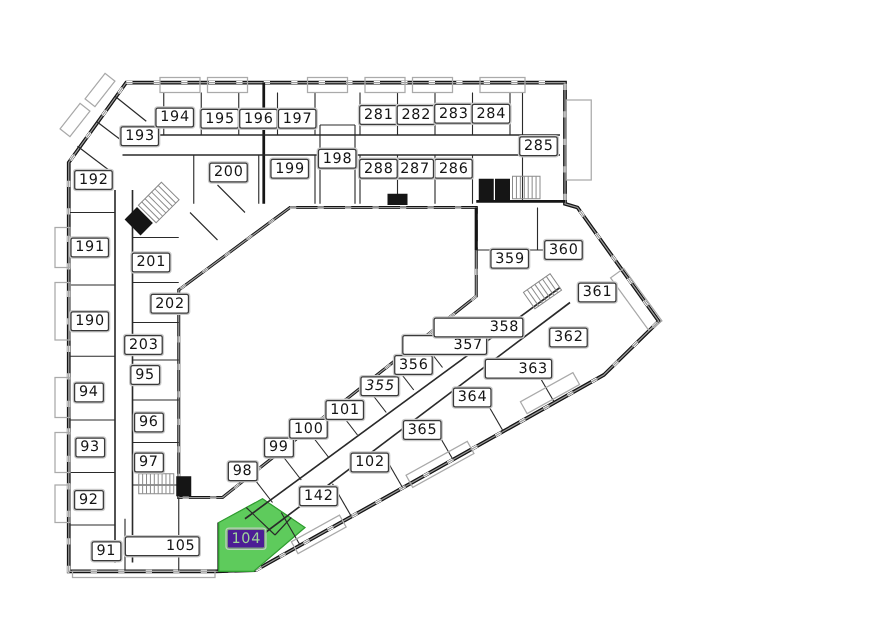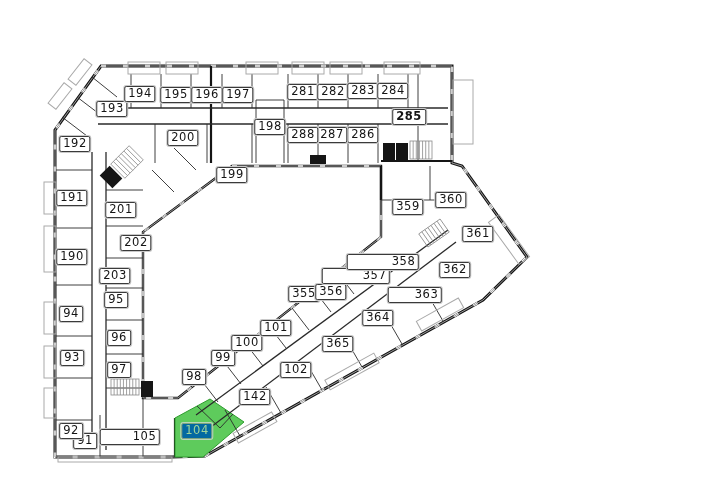--- a/index.html
+++ b/index.html
@@ -16,21 +16,21 @@
     border-radius:2px;
     padding:0px 3px 1px 3px;
     font-size:11.5px;
     line-height:13px;
     color:#141414;
     letter-spacing:0.5px;
     white-space:nowrap;
     cursor:pointer;
   }
   .unit-label.highlight{
-    background:#0369a1;
+    background:#4c1d95;
     border-color:#7fa57f;
     box-shadow:0 0 0 1px #b9d6b9;
     color:#9ed49a;
   }
 </style>
 </head>
 <body>
 
 <div id="stage">
   <svg id="plan" width="707" height="500" viewBox="0 0 707 500" xmlns="http://www.w3.org/2000/svg">
@@ -182,21 +182,21 @@
       <g>
         <rect x="104" y="168" width="14" height="18" fill="#151515" transform="rotate(-45 111 177)"></rect>
         <rect x="383" y="143" width="12" height="18" fill="#151515" transform="rotate(0 389 152)"></rect>
         <rect x="396" y="143" width="12" height="18" fill="#151515" transform="rotate(0 402 152)"></rect>
         <rect x="141" y="381" width="12" height="16" fill="#151515" transform="rotate(0 147 389)"></rect>
         <rect x="310" y="155" width="16" height="9" fill="#151515" transform="rotate(0 318 159.5)"></rect>
       </g>
     </svg>
   <div id="labels">
       <div class="unit-label" style="left: 85px; top: 441px;">91</div>
-      <div class="unit-label" style="left: 71px; top: 400px; margin-top: 31px;">92</div>
+      <div class="unit-label" style="left: 71px; top: 400px;">92</div>
       <div class="unit-label" style="left: 72px; top: 358px;">93</div>
       <div class="unit-label" style="left: 71px; top: 314px;">94</div>
       <div class="unit-label" style="left: 116px; top: 300px;">95</div>
       <div class="unit-label" style="left: 119px; top: 338px;">96</div>
       <div class="unit-label" style="left: 119px; top: 370px;">97</div>
       <div class="unit-label" style="left: 194px; top: 377px;">98</div>
       <div class="unit-label" style="left: 223px; top: 358px;">99</div>
       <div class="unit-label" style="left: 247px; top: 343px;">100</div>
       <div class="unit-label" style="left: 276px; top: 328px;">101</div>
       <div class="unit-label" style="left: 296px; top: 370px;">102</div>
@@ -205,34 +205,34 @@
       <div class="unit-label" style="left: 130px; top: 437px; padding-left: 32px;">105</div>
       <div class="unit-label" style="left: 72px; top: 257px;">190</div>
       <div class="unit-label" style="left: 72px; top: 198px;">191</div>
       <div class="unit-label" style="left: 75px; top: 144px;">192</div>
       <div class="unit-label" style="left: 112px; top: 109px;">193</div>
       <div class="unit-label" style="left: 140px; top: 94px; text-align: right;">194</div>
       <div class="unit-label" style="left: 176px; top: 95px; text-align: center;">195</div>
       <div class="unit-label" style="left: 207px; top: 95px;">196</div>
       <div class="unit-label" style="left: 238px; top: 95px;">197</div>
       <div class="unit-label" style="left: 270px; top: 127px;">198</div>
-      <div class="unit-label" style="left: 232px; top: 135px; margin-top: 40px;">199</div>
+      <div class="unit-label" style="left: 232px; top: 135px;">199</div>
       <div class="unit-label" style="left: 183px; top: 138px;">200</div>
       <div class="unit-label" style="left: 121px; top: 210px;">201</div>
       <div class="unit-label" style="left: 119px; top: 243px; margin-left: 17px;">202</div>
       <div class="unit-label" style="left: 115px; top: 276px;">203</div>
       <div class="unit-label" style="left: 303px; top: 92px;">281</div>
       <div class="unit-label" style="left: 333px; top: 92px;">282</div>
       <div class="unit-label" style="left: 363px; top: 91px;">283</div>
       <div class="unit-label" style="left: 393px; top: 91px;">284</div>
-      <div class="unit-label" style="left: 409px; top: 117px; font-weight: bold;">285</div>
+      <div class="unit-label" style="left: 431px; top: 117px;">285</div>
       <div class="unit-label" style="left: 363px; top: 135px;">286</div>
       <div class="unit-label" style="left: 332px; top: 135px;">287</div>
       <div class="unit-label" style="left: 303px; top: 135px;">288</div>
-      <div class="unit-label" style="left: 304px; top: 294px;">355</div>
+      <div class="unit-label" style="left: 304px; top: 309px; font-style: italic;">355</div>
       <div class="unit-label" style="left: 331px; top: 292px;">356</div>
       <div class="unit-label" style="left: 356px; top: 276px; padding-left: 40px;">357</div>
       <div class="unit-label" style="left: 383px; top: 262px; padding-left: 44px;">358</div>
       <div class="unit-label" style="left: 408px; top: 207px;">359</div>
       <div class="unit-label" style="left: 451px; top: 200px;">360</div>
       <div class="unit-label" style="left: 478px; top: 234px;">361</div>
       <div class="unit-label" style="left: 455px; top: 270px;">362</div>
       <div class="unit-label" style="left: 415px; top: 295px; padding-left: 26px;">363</div>
       <div class="unit-label" style="left: 378px; top: 318px;">364</div>
       <div class="unit-label" style="left: 338px; top: 344px;">365</div>

